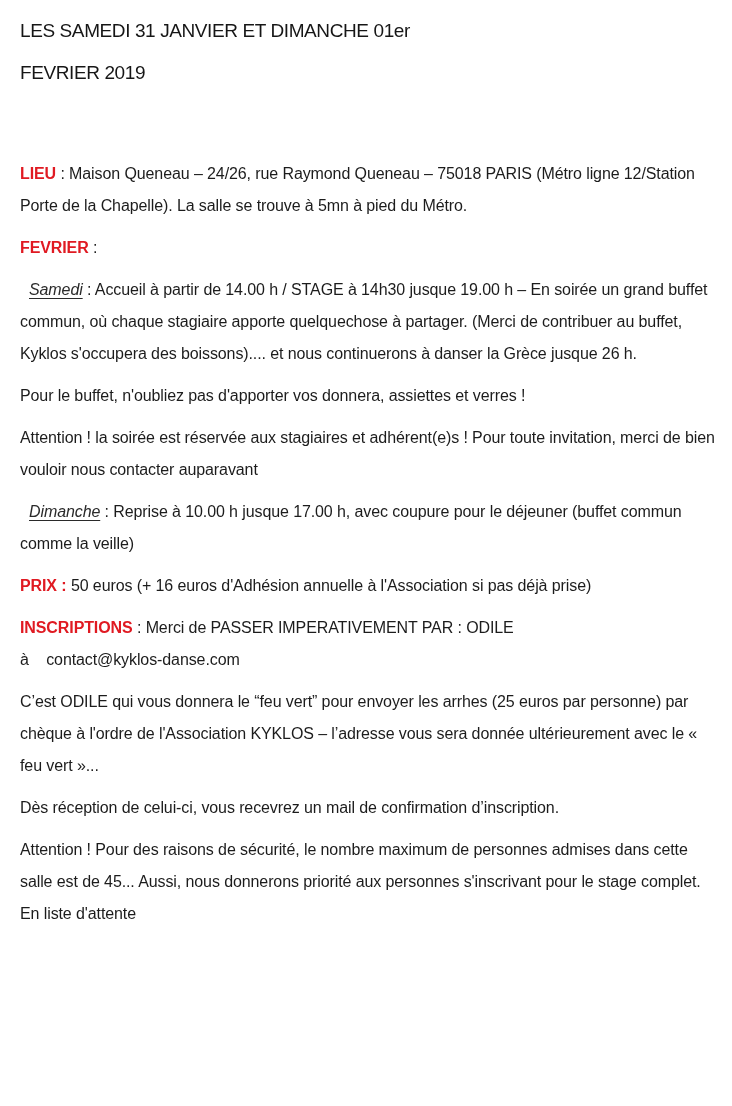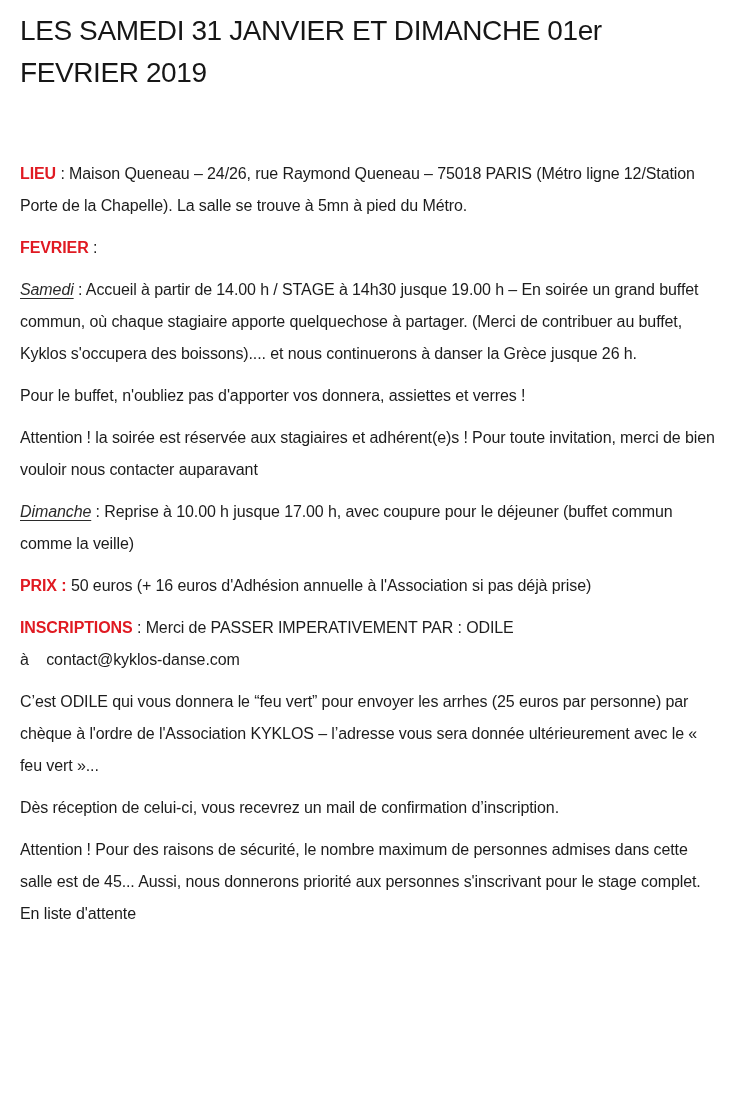--- a/index.html
+++ b/index.html
@@ -16,21 +16,21 @@
   }
   .page {
     box-sizing: border-box;
     width: 732px;
     height: 1106px;
     padding: 10px 14px 0 20px;
     background: #ffffff;
   }
   .doc-title {
     margin: 0 0 64px 0;
-    font-size: 28px;
+    font-size: 19px;
     font-weight: 400;
     letter-spacing: -0.4px;
     color: #161616;
   }
   .doc-title .title-line {
     display: block;
     line-height: 42px;
     white-space: nowrap;
   }
   p.para {
@@ -43,20 +43,21 @@
   .red-label {
     color: #e01a22;
     font-weight: 700;
   }
   .day-label {
     font-style: italic;
     text-decoration: underline;
     text-underline-offset: 3px;
     text-decoration-thickness: 1px;
     color: #2a2a2a;
+    margin-left: 9px;
   }
   .italic-para {
   }
   .email-chunk {
     white-space: pre;
   }
 </style>
 </head>
 <body>
 

